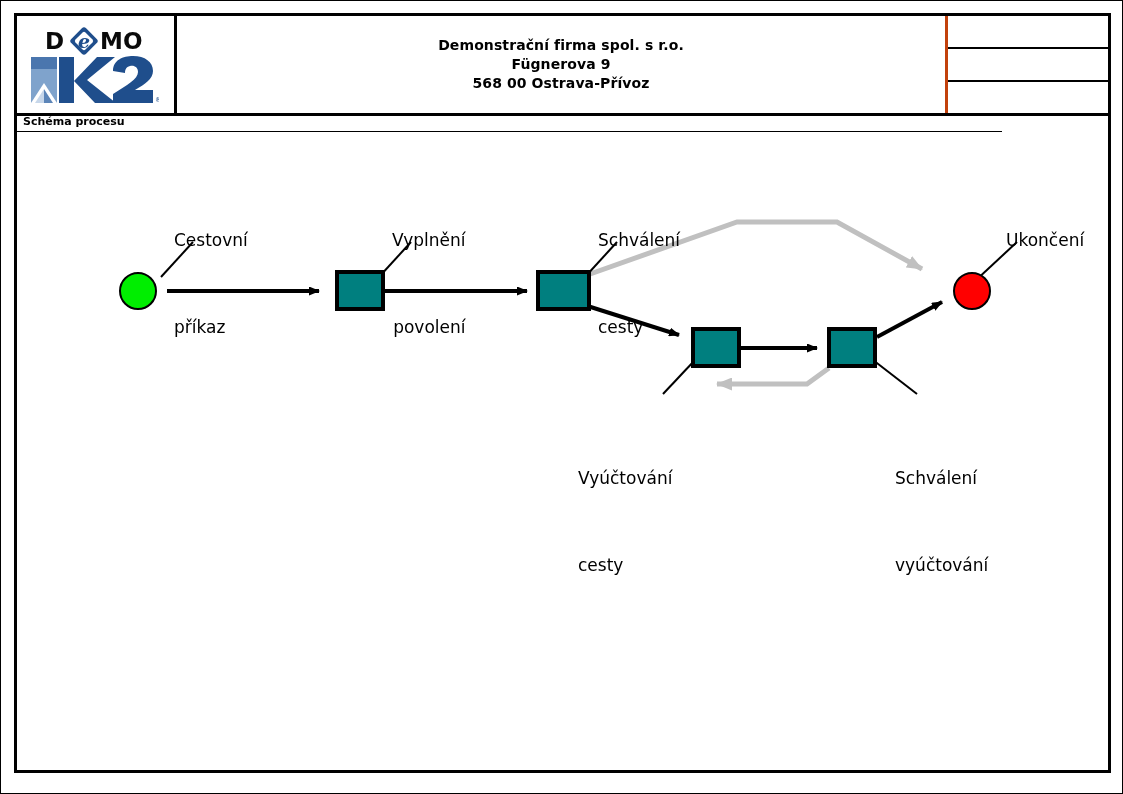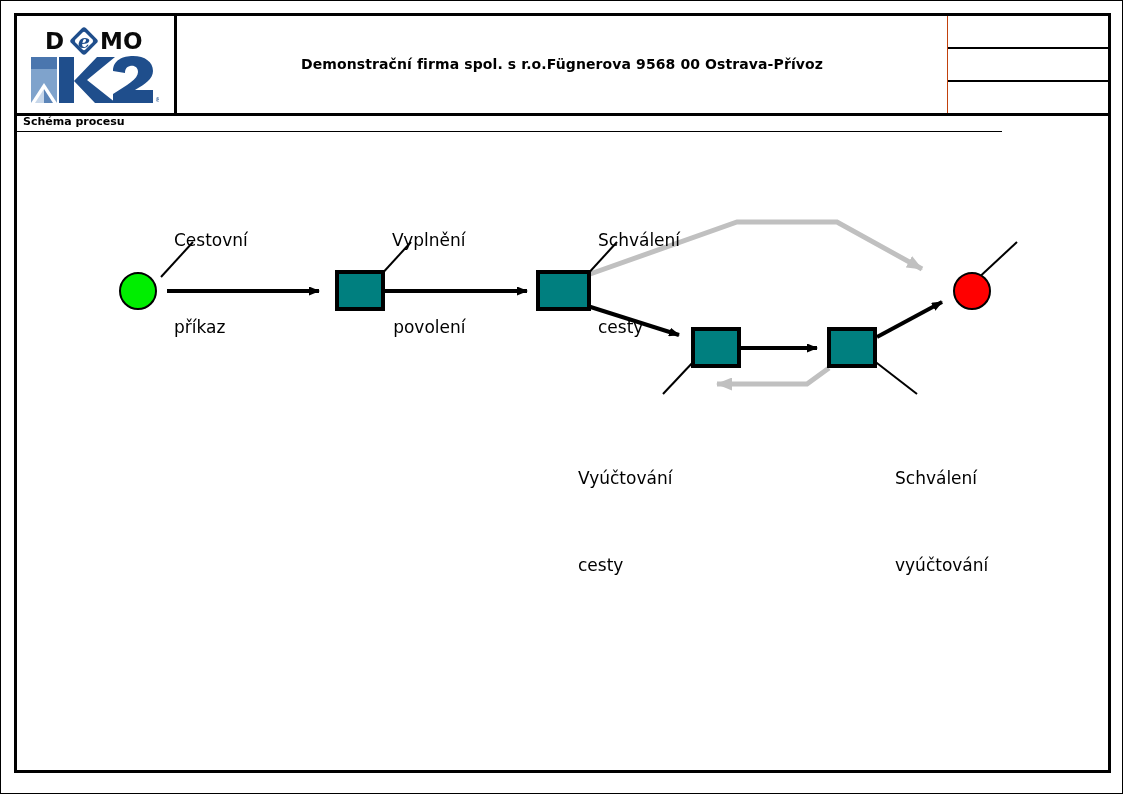--- a/index.html
+++ b/index.html
@@ -45,22 +45,23 @@
   }
   .hdr-logo {
     width: 160px;
     box-sizing: border-box;
     border-right: 3px solid #000;
     position: relative;
   }
   .hdr-center {
     flex: 1;
     box-sizing: border-box;
-    border-right: 1px solid #c2410c;
+    border-right: 3px solid #c2410c;
     display: flex;
+    flex-direction: column;
     align-items: center;
     justify-content: center;
     text-align: center;
   }
   .hdr-center div {
     font-size: 14px;
     font-weight: bold;
     color: #000;
     line-height: 19px;
     letter-spacing: 0.1px;
@@ -272,17 +273,20 @@
       <div class="node-label" style="left:561px; top:274px;">
         <div>Vyúčtování</div>
         <div>cesty</div>
       </div>
 
       <div class="node-label" style="left:878px; top:274px;">
         <div>Schválení</div>
         <div>vyúčtování</div>
       </div>
 
+      <div class="node-label" style="left:989px; top:36px;">
+        <div>Ukončení</div>
+      </div>
 
     </div>
 
   </div>
 </div>
 
 </body></html>

